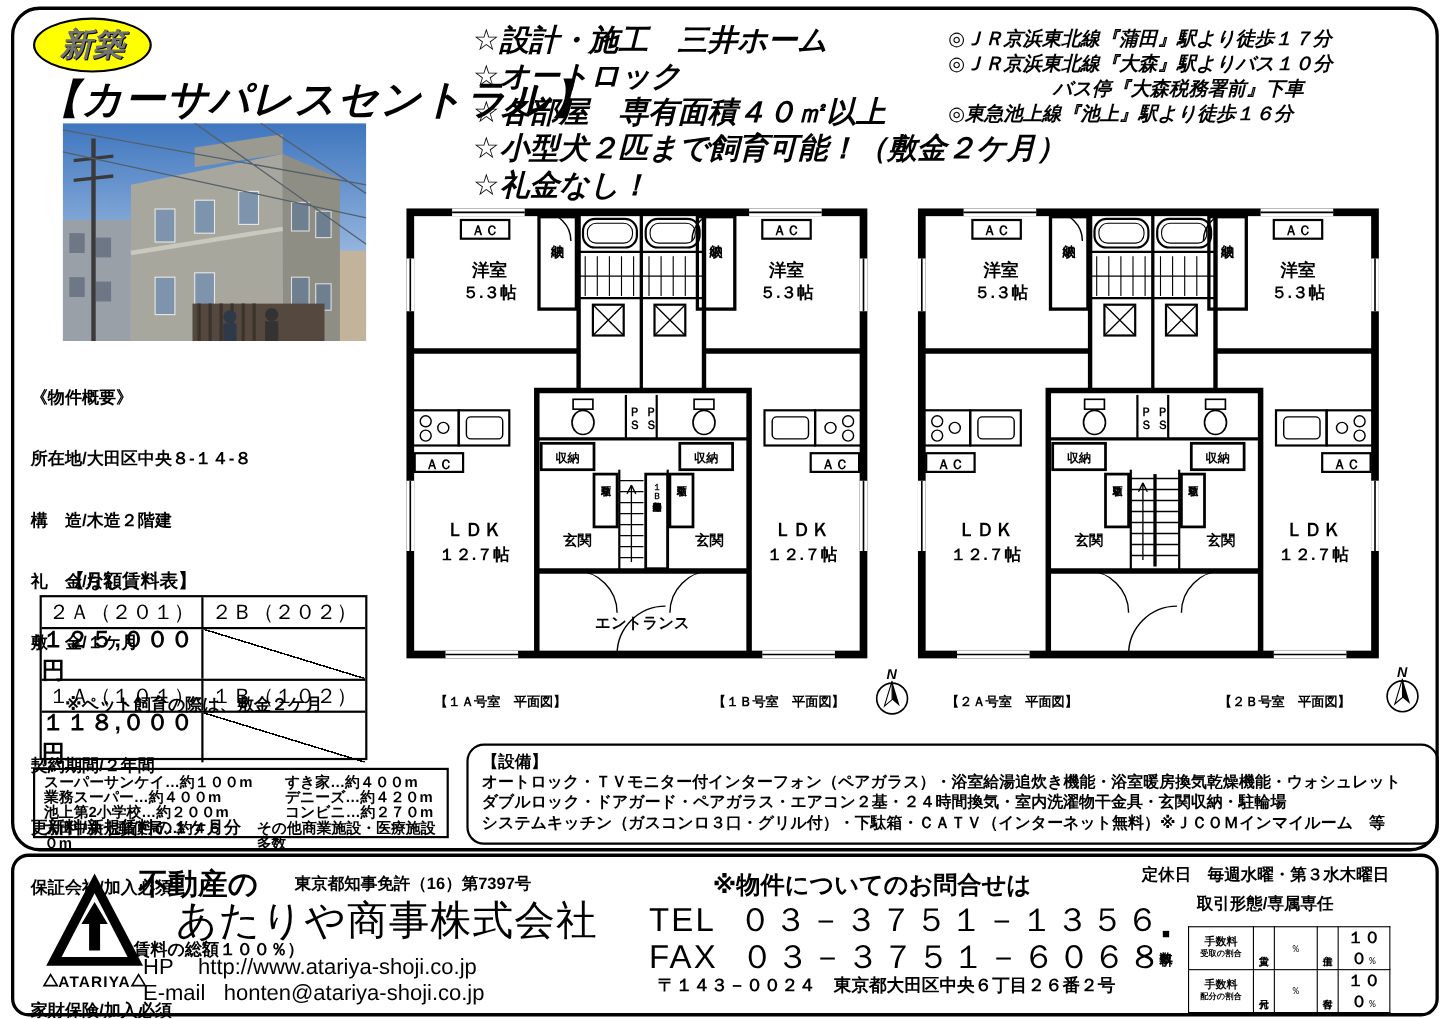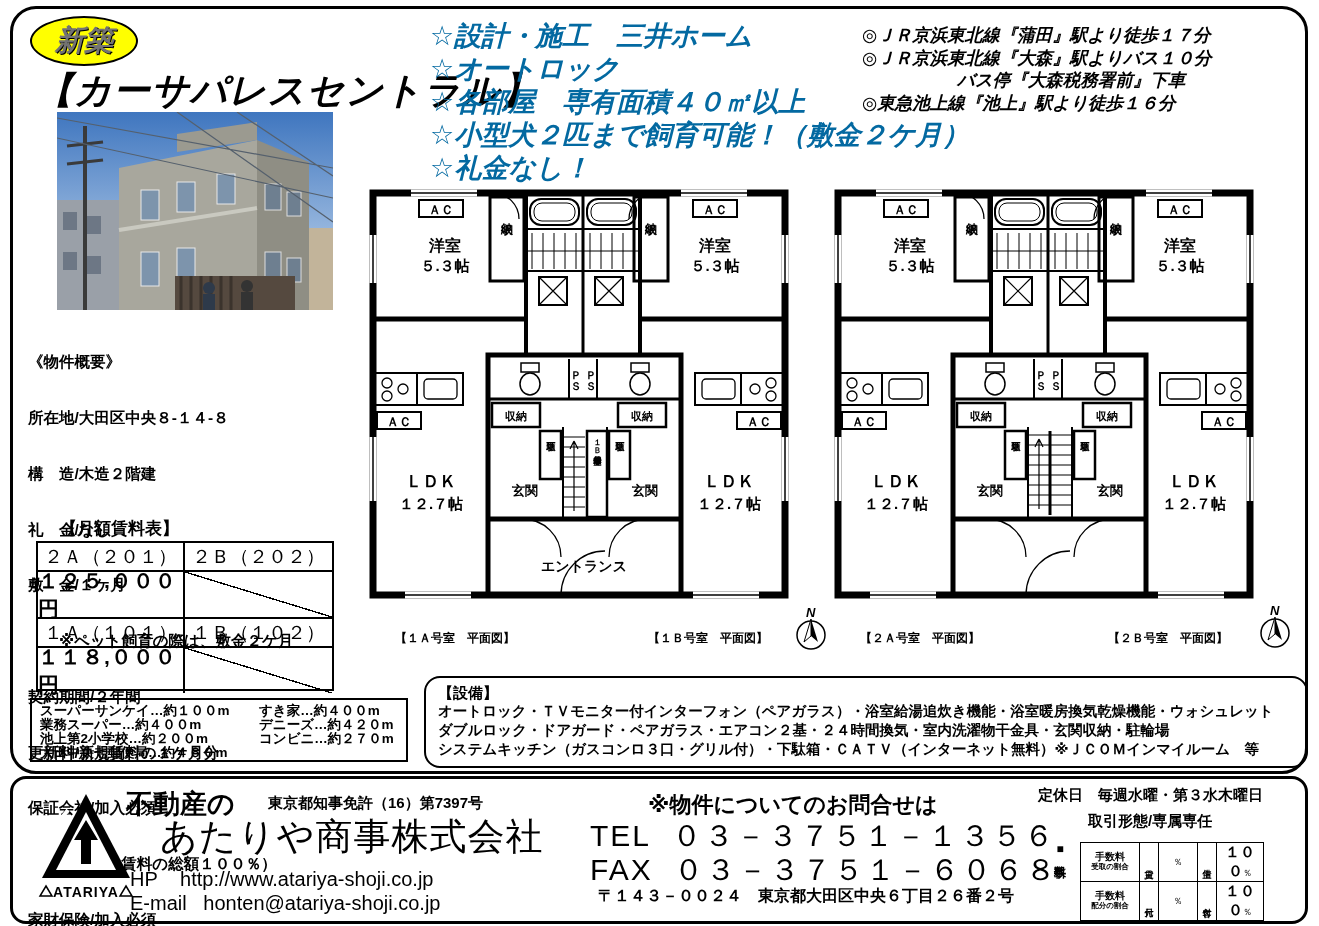--- a/index.html
+++ b/index.html
@@ -8,21 +8,21 @@
   .abs{position:absolute;}
   
   .main-frame{left:10px;top:6px;width:1292px;height:762px;border:3px solid #000;border-radius:26px;}
   .footer-frame{left:10px;top:776px;width:1292px;height:142px;border:3px solid #000;border-radius:16px;}
   
   .badge{left:30px;top:16px;width:104px;height:46px;background:#ffff00;border:2px solid #000;border-radius:50%;
          display:flex;align-items:center;justify-content:center;font-size:29px;font-weight:bold;font-style:italic;
          color:#737373;text-shadow:1px 1px 0 #000;}
   .title{left:36px;top:66px;font-size:37px;font-weight:bold;font-style:italic;letter-spacing:1px;}
   
-  .features{left:430px;top:20px;line-height:33px;font-size:27px;font-weight:bold;font-style:italic;color:#0369a1;white-space:nowrap;}
+  .features{left:430px;top:20px;line-height:33px;font-size:27px;font-weight:bold;font-style:italic;color:#000000;white-space:nowrap;}
   
   .access{left:862px;top:24px;line-height:22.5px;font-size:17.5px;font-weight:bold;font-style:italic;white-space:nowrap;}
   .access .indent{padding-left:95px;}
   
   .overview{left:28px;top:316px;font-size:15.5px;font-weight:bold;line-height:18.6px;white-space:pre;}
   
   .rent-head{left:60px;top:517px;font-size:17px;font-weight:bold;}
   .rent-table{left:36px;top:541px;width:294px;height:146px;border:2px solid #000;}
   .rent-row{display:flex;border-bottom:2px solid #000;}
   .rent-row:last-child{border-bottom:none;}
@@ -181,20 +181,21 @@
     <div class="nearby-row">
         <span class="c1">業務スーパー…約４００m</span>
         <span>デニーズ…約４２０m</span>
       </div>
     <div class="nearby-row">
         <span class="c1">池上第2小学校…約２００m</span>
         <span>コンビニ…約２７０m</span>
       </div>
     <div class="nearby-row">
         <span class="c1">大田中央七郵便局…約４６０m</span>
+        <span>その他商業施設・医療施設多数</span>
       </div>
   </div>
 
   <svg id="plan-1f" class="abs" style="left:363px;top:183px;" width="432" height="440" viewBox="0 0 432 440">
     <g stroke="#000" fill="none">
       <rect x="10" y="10" width="412" height="402" stroke-width="7"></rect>
       <line x1="163" y1="10" x2="163" y2="172" stroke-width="4"></line>
       <line x1="277" y1="10" x2="277" y2="172" stroke-width="4"></line>
       <line x1="220" y1="10" x2="220" y2="172" stroke-width="3"></line>
       <line x1="163" y1="46" x2="277" y2="46" stroke-width="2"></line>

